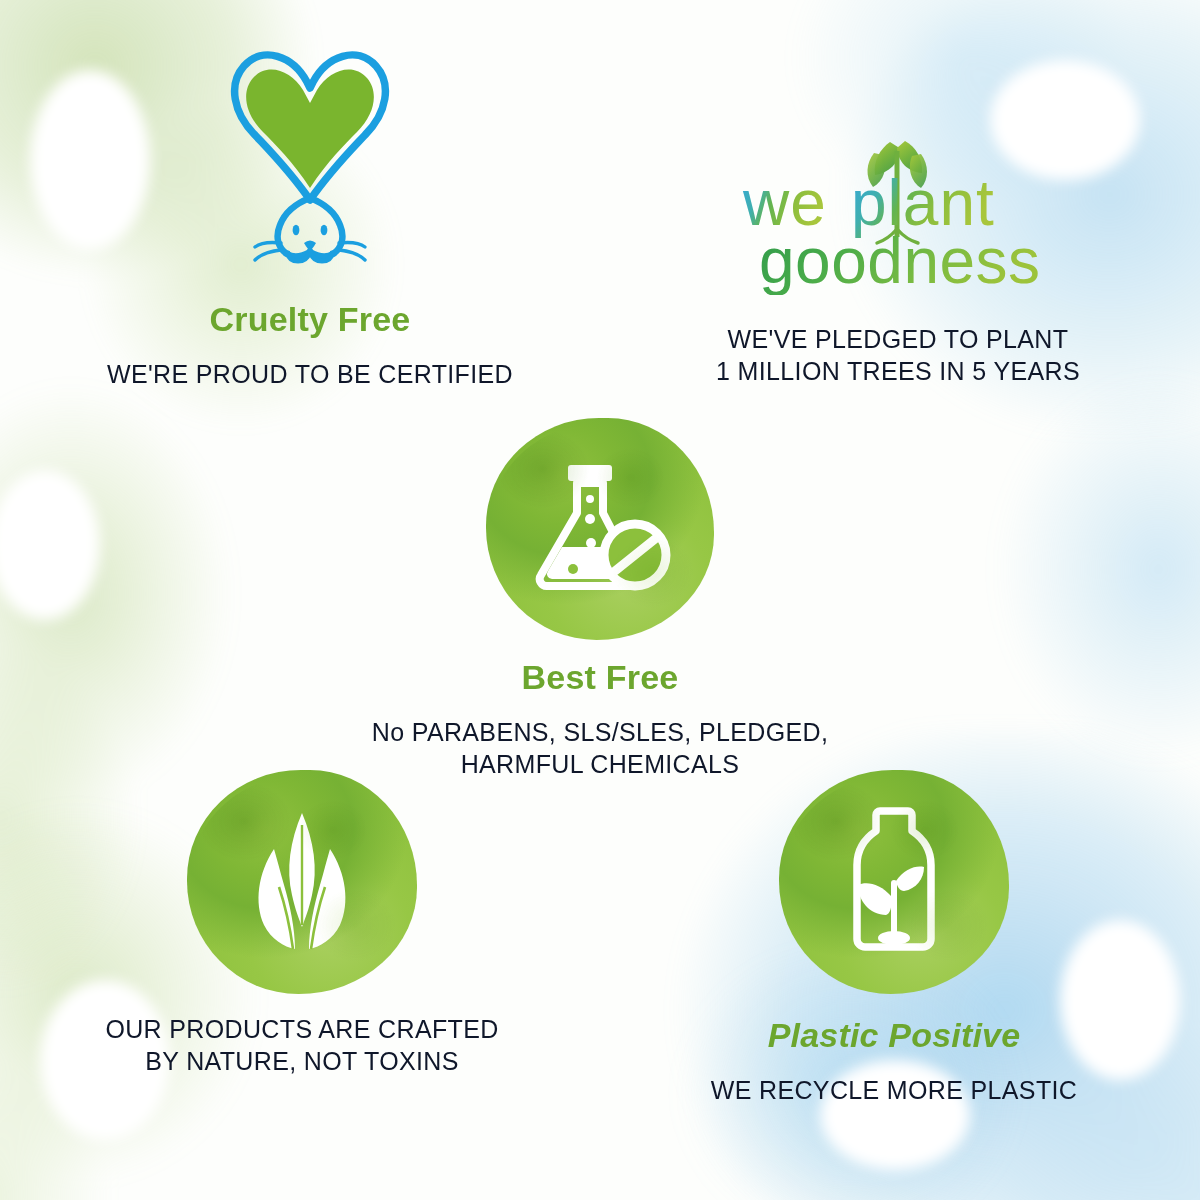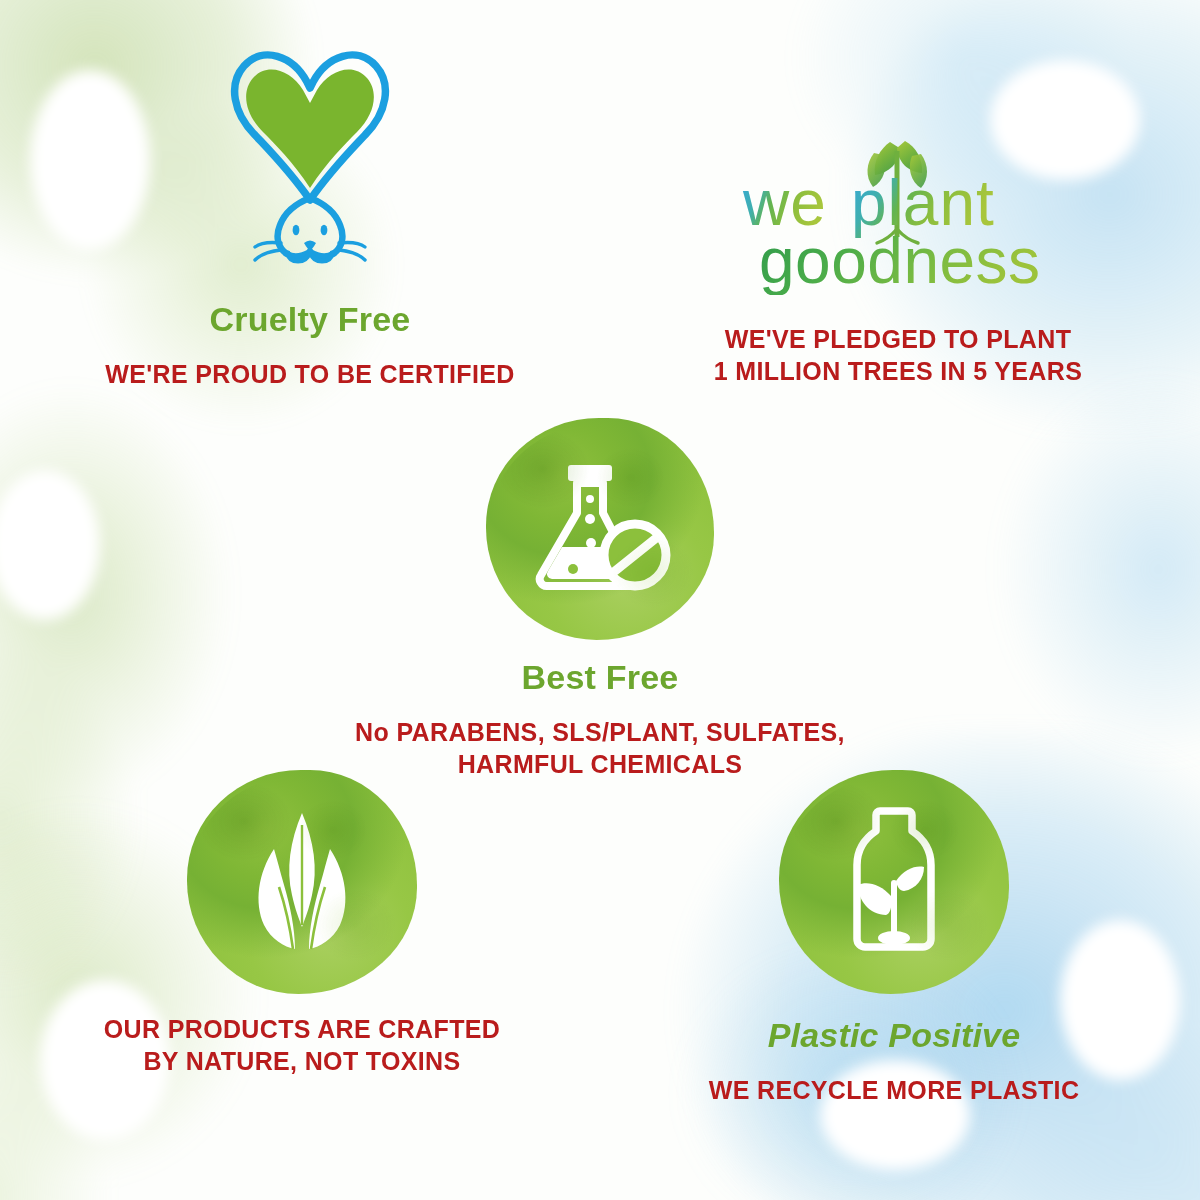--- a/index.html
+++ b/index.html
@@ -68,22 +68,22 @@
 
   
   .badge{position:absolute;text-align:center;}
   .badge-title{
     font-weight:700;
     color:#6CA62E;
     letter-spacing:.2px;
     white-space:nowrap;
   }
   .badge-sub{
-    font-weight:700;
-    color:#b91c1c;
+    font-weight:400;
+    color:#0f172a;
     letter-spacing:.35px;
     line-height:1.26;
     text-transform:uppercase;
   }
   .badge-sub .mixed{text-transform:none;}
 
   
   .disc{
     position:relative;
     margin:0 auto;
@@ -243,21 +243,21 @@
         <circle cx="65" cy="60" r="5" fill="#fff"></circle>
         <circle cx="66" cy="84" r="5" fill="#fff"></circle>
         <circle cx="48" cy="110" r="5" fill="#8CC03C"></circle>
 
         <circle cx="110" cy="96" r="31" fill="#8CC03C" stroke="#fff" stroke-width="9"></circle>
         <path d="M90 112 L130 80" stroke="#fff" stroke-width="9" stroke-linecap="round"></path>
       </svg>
     </div>
     <div class="badge-title sp-title" style="margin-top:18px;">Best Free</div>
     <div class="badge-sub sp-sub">
-      <div><span class="mixed">No PARABENS, SLS/PLANT, SULFATES,</span></div>
+      <div><span class="mixed">No PARABENS, SLS/SLES, PLEDGED,</span></div>
       <div>HARMFUL CHEMICALS</div>
     </div>
   </div>
 
   <div class="badge" id="badge-nature">
     <div class="disc" style="width:230px;height:224px;">
       <svg width="140" height="146" viewBox="0 0 140 146">
 
         <path d="M70 4 C58 32 54 60 60 86 C63 100 67 110 70 118 C73 110 77 100 80 86 C86 60 82 32 70 4 Z" fill="#fff"></path>
         <path d="M70 16 L70 116" stroke="#8CC03C" stroke-width="2.4"></path>

